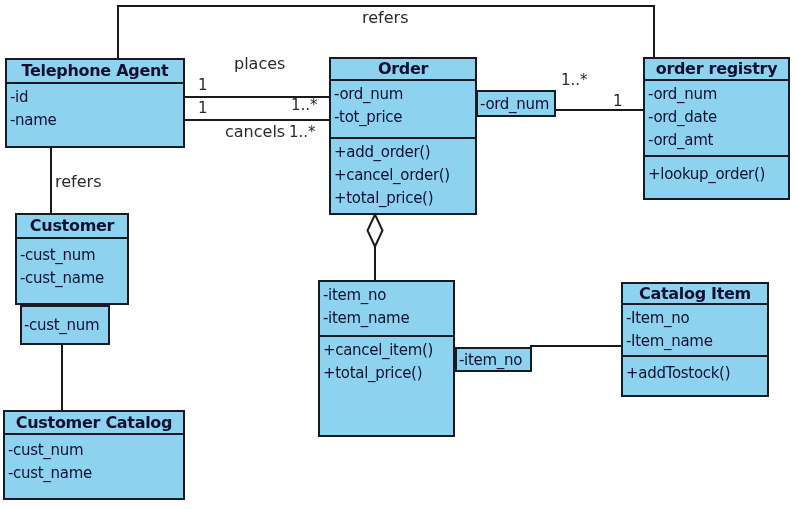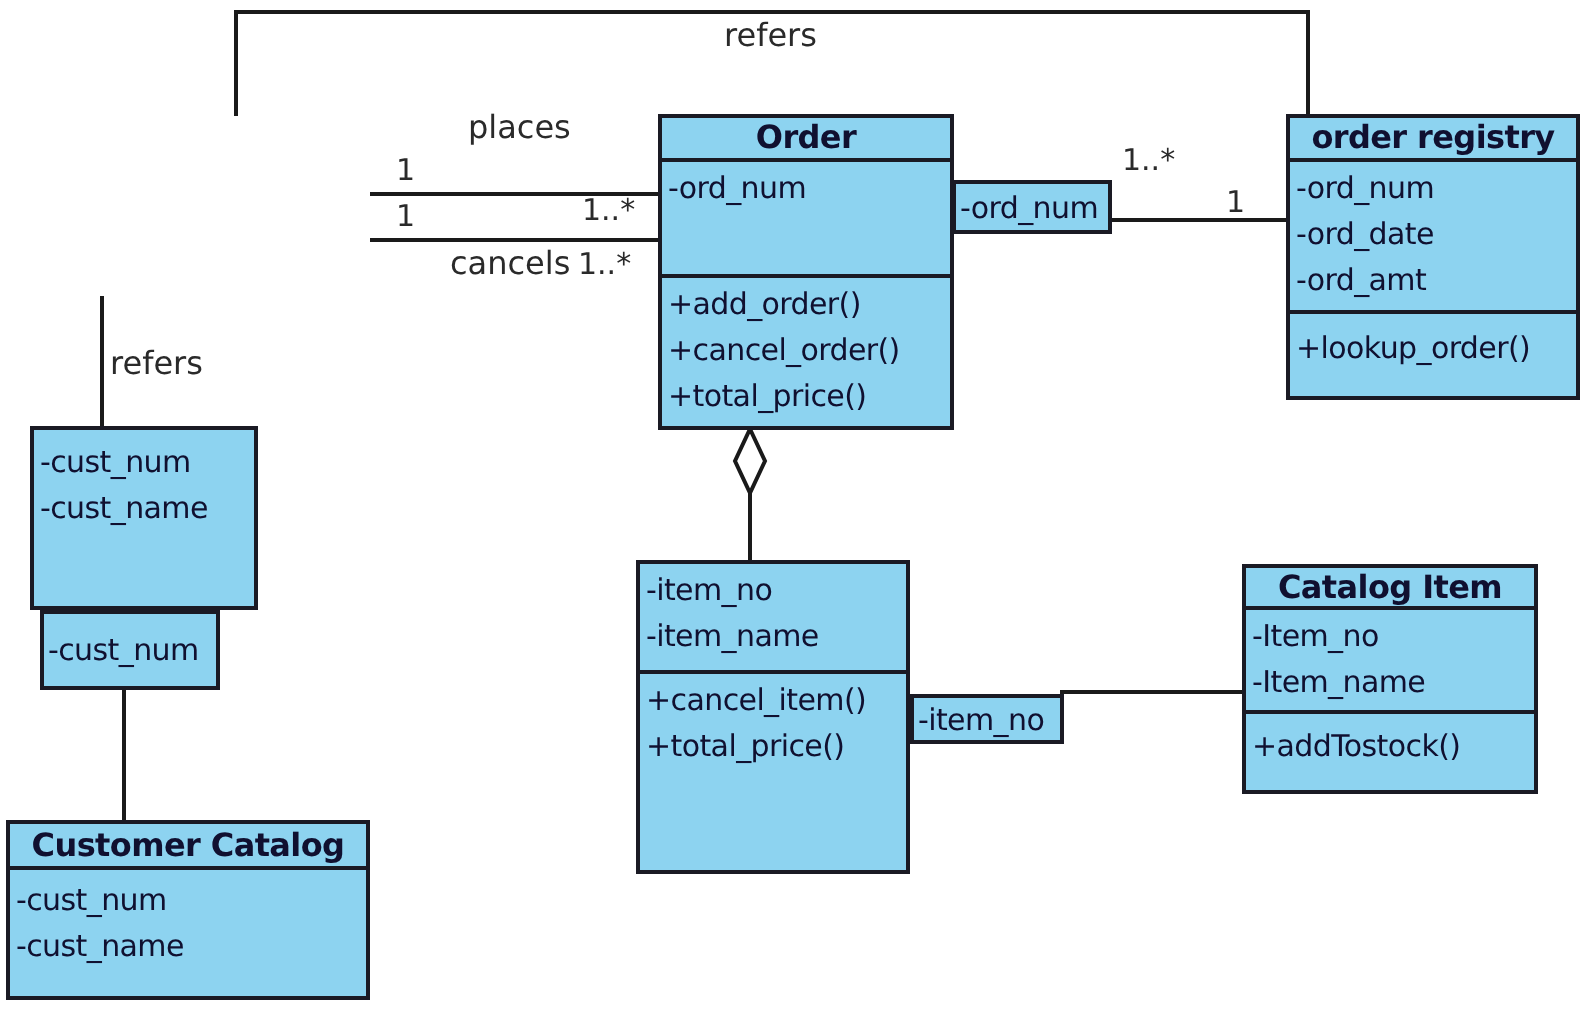--- a/index.html
+++ b/index.html
@@ -62,25 +62,33 @@
   <div class="lbl" style="left:225px;top:123px">cancels</div>
   <div class="lbl" style="left:55px;top:173px">refers</div>
 
   <div class="mult" style="left:198px;top:77px">1</div>
   <div class="mult" style="left:198px;top:100px">1</div>
   <div class="mult" style="left:291px;top:97px">1..*</div>
   <div class="mult" style="left:289px;top:124px">1..*</div>
   <div class="mult" style="left:561px;top:72px">1..*</div>
   <div class="mult" style="left:613px;top:93px">1</div>
 
+  <div class="uml-class" style="left:5px;top:58px;width:180px;height:90px">
+    <div class="uml-title" style="height:24px;line-height:22px">Telephone Agent</div>
+    <div class="compartment">
+      <div class="row">-id</div>
+      <div class="row">-name</div>
+    </div>
+  </div>
 
   <div class="uml-class" style="left:329px;top:57px;width:148px;height:158px">
     <div class="uml-title" style="height:22px;line-height:20px">Order</div>
     <div class="compartment" style="height:56px">
       <div class="row">-ord_num</div>
+      <div class="row">-tot_price</div>
     </div>
     <div class="compartment methods">
       <div class="row">+add_order()</div>
       <div class="row">+cancel_order()</div>
       <div class="row">+total_price()</div>
     </div>
   </div>
 
   <div class="uml-class" style="left:643px;top:57px;width:147px;height:143px">
     <div class="uml-title" style="height:22px;line-height:20px">order registry</div>
@@ -88,20 +96,21 @@
       <div class="row">-ord_num</div>
       <div class="row">-ord_date</div>
       <div class="row">-ord_amt</div>
     </div>
     <div class="compartment methods" style="padding-top:6px">
       <div class="row">+lookup_order()</div>
     </div>
   </div>
 
   <div class="uml-class" style="left:15px;top:213px;width:114px;height:92px">
+    <div class="uml-title" style="height:24px;line-height:22px">Customer</div>
     <div class="compartment" style="padding-top:5px">
       <div class="row">-cust_num</div>
       <div class="row">-cust_name</div>
     </div>
   </div>
 
   <div class="assoc-box" style="left:20px;top:305px;width:90px;height:40px">
     <span>-cust_num</span>
   </div>
 

